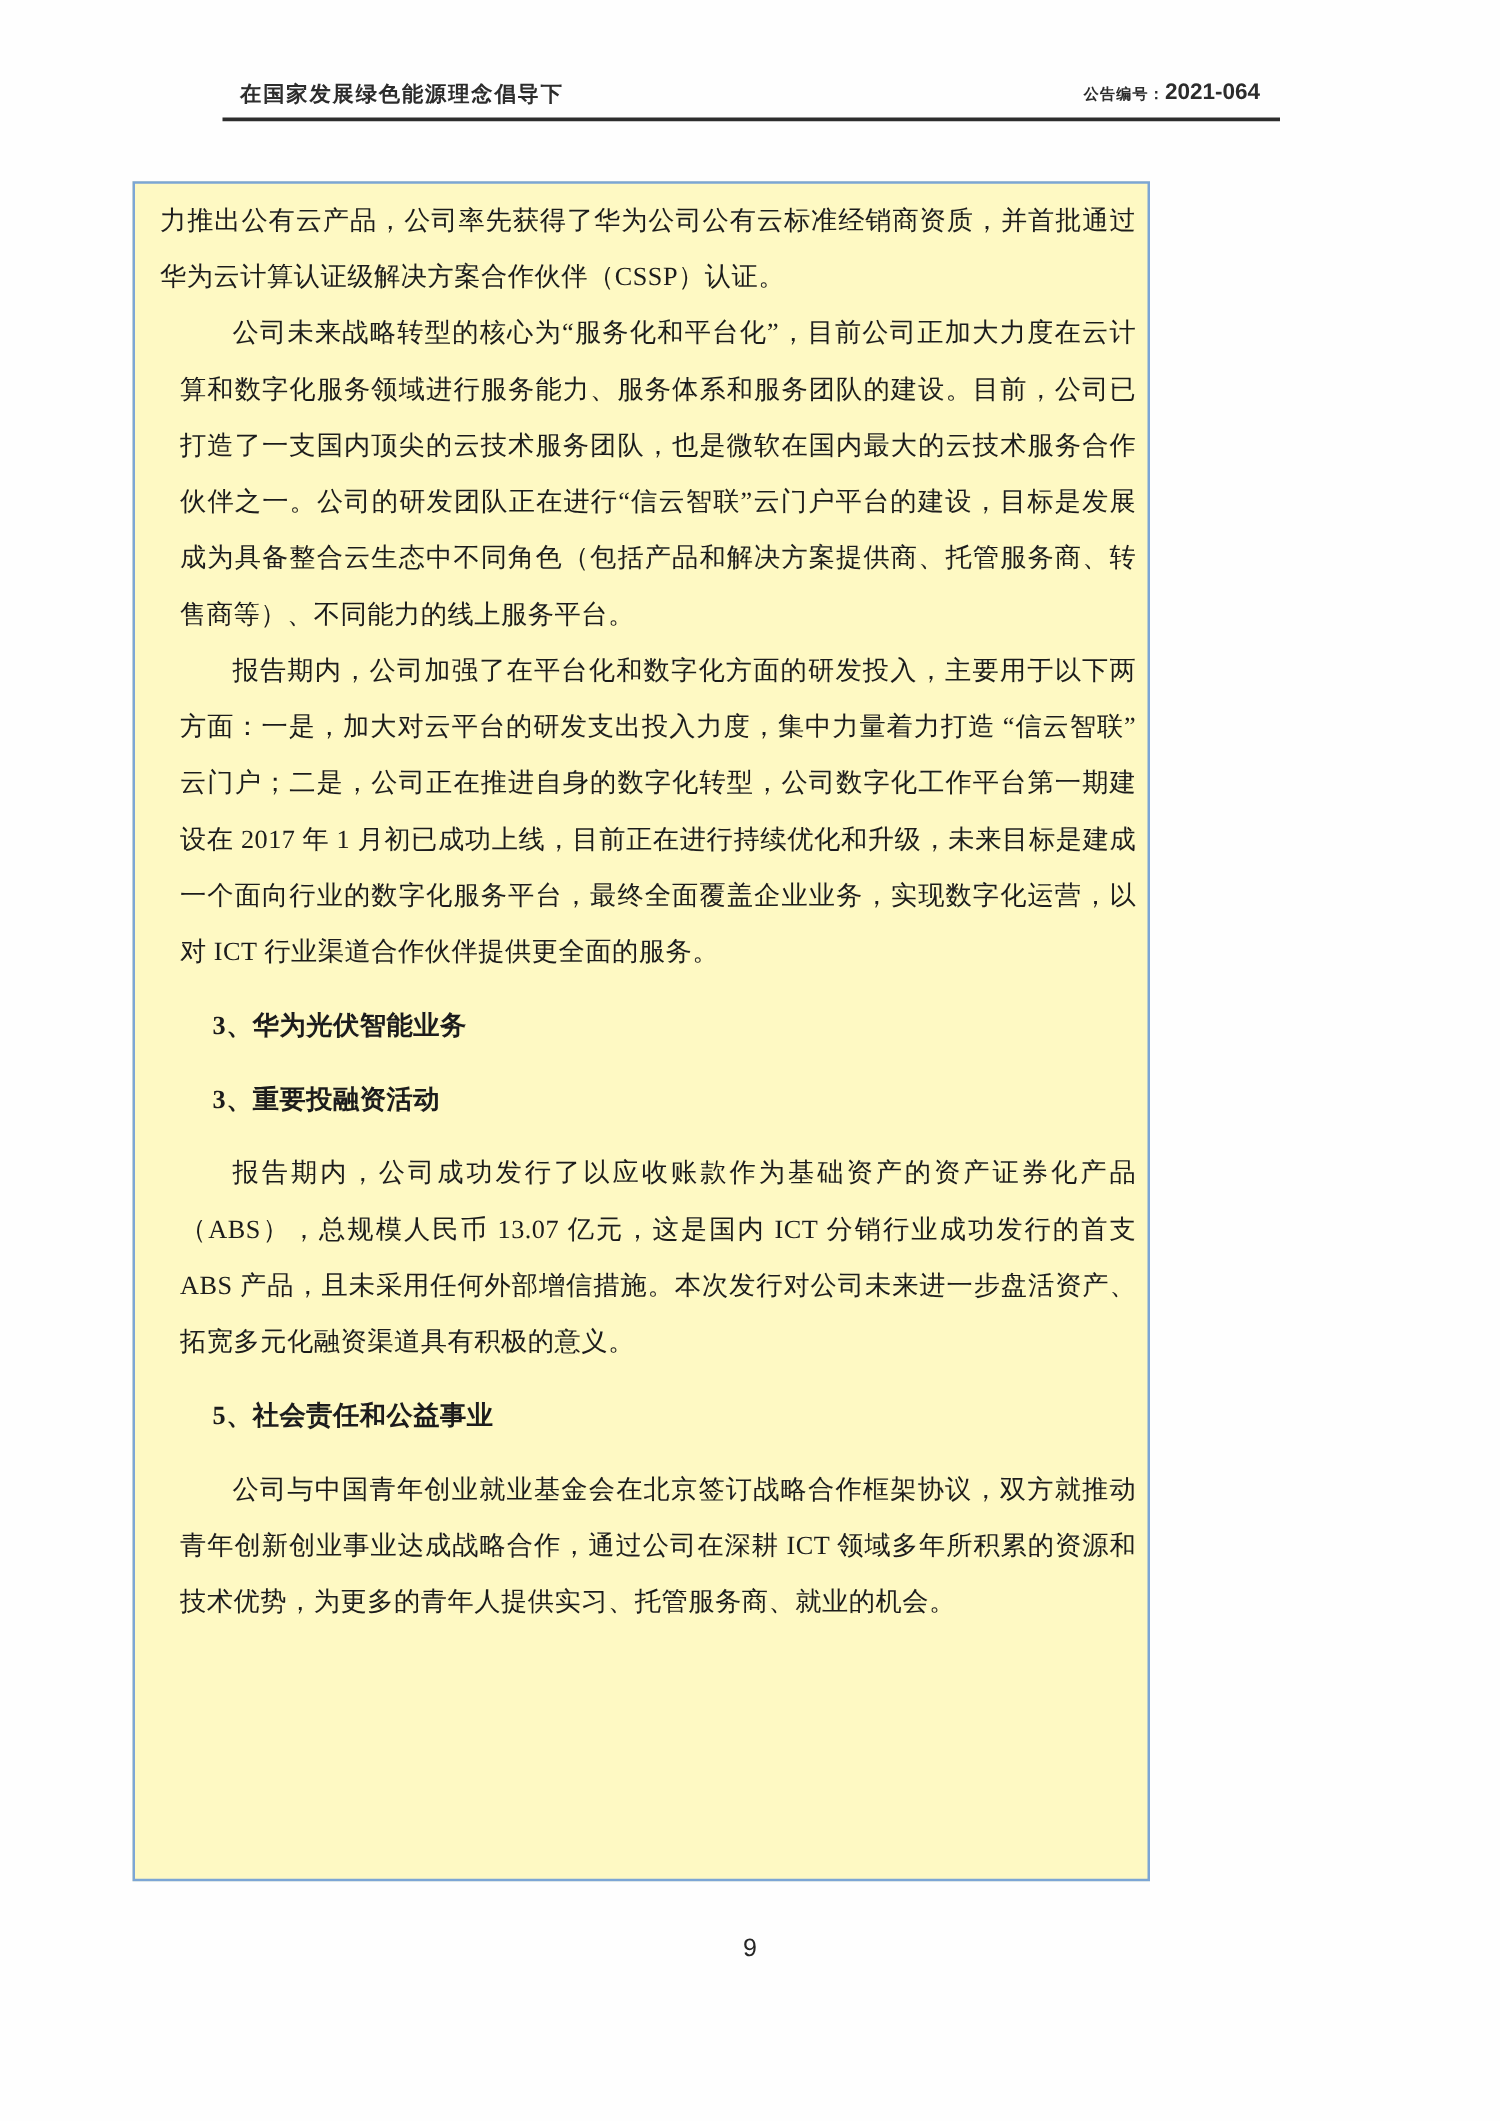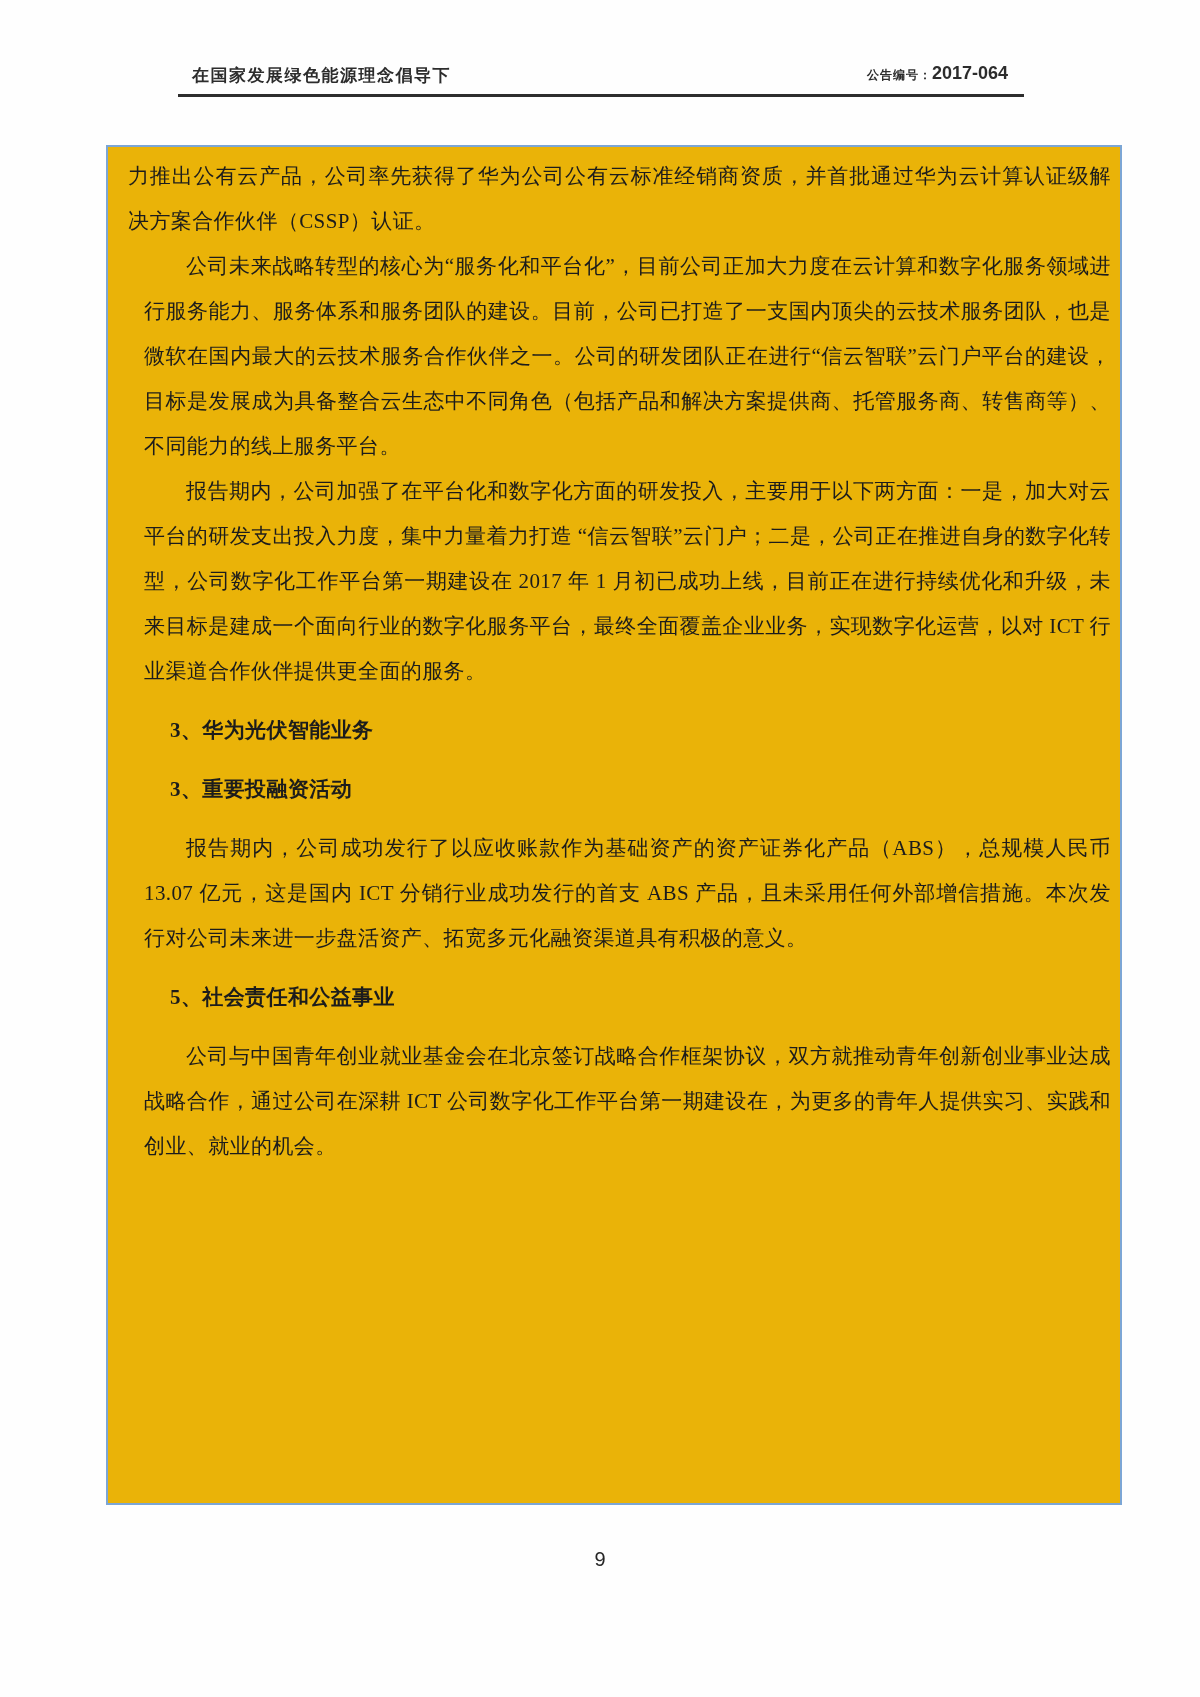--- a/index.html
+++ b/index.html
@@ -48,25 +48,25 @@
     top: 94px;
     width: 846px;
     height: 3px;
     background: #2d2d2d;
   }
   
   .doc-box {
     position: absolute;
     left: 106px;
     top: 145px;
-    width: 1016px;
+    width: 814px;
     height: 1360px;
     box-sizing: border-box;
     border: 2px solid #7ca6d5;
-    background: #eab308;
+    background: #fef9c3;
     padding: 7px 9px 0 20px;
     overflow: hidden;
   }
   .doc-box p, .doc-box h3 {
     margin: 0;
     font-size: 21px;
     line-height: 45px;
     text-align: justify;
     text-justify: inter-ideograph;
     font-weight: normal;
@@ -93,21 +93,21 @@
   }
 </style>
 </head>
 <body>
 
 <div class="page">
 
   <div class="header-company">在国家发展绿色能源理念倡导下</div>
 
   <div class="header-notice">
-    <span class="notice-label">公告编号：</span><span class="notice-number">2017-064</span>
+    <span class="notice-label">公告编号：</span><span class="notice-number">2021-064</span>
   </div>
 
   <div class="header-rule"></div>
 
   <div class="doc-box">
 
     <p class="cont">力推出公有云产品，公司率先获得了华为公司公有云标准经销商资质，并首批通过华为云计算认证级解决方案合作伙伴（CSSP）认证。</p>
 
     <p class="para">公司未来战略转型的核心为“服务化和平台化”，目前公司正加大力度在云计算和数字化服务领域进行服务能力、服务体系和服务团队的建设。目前，公司已打造了一支国内顶尖的云技术服务团队，也是微软在国内最大的云技术服务合作伙伴之一。公司的研发团队正在进行“信云智联”云门户平台的建设，目标是发展成为具备整合云生态中不同角色（包括产品和解决方案提供商、托管服务商、转售商等）、不同能力的线上服务平台。</p>
 
@@ -116,19 +116,19 @@
     <h3 class="heading">3、华为光伏智能业务</h3>
 
 
     <h3 class="heading">3、重要投融资活动</h3>
 
     <p class="para">报告期内，公司成功发行了以应收账款作为基础资产的资产证券化产品（ABS），总规模人民币 13.07 亿元，这是国内 ICT 分销行业成功发行的首支 ABS 产品，且未采用任何外部增信措施。本次发行对公司未来进一步盘活资产、拓宽多元化融资渠道具有积极的意义。</p>
 
 
     <h3 class="heading">5、社会责任和公益事业</h3>
 
-    <p class="para">公司与中国青年创业就业基金会在北京签订战略合作框架协议，双方就推动青年创新创业事业达成战略合作，通过公司在深耕 ICT 公司数字化工作平台第一期建设在，为更多的青年人提供实习、实践和创业、就业的机会。</p>
+    <p class="para">公司与中国青年创业就业基金会在北京签订战略合作框架协议，双方就推动青年创新创业事业达成战略合作，通过公司在深耕 ICT 领域多年所积累的资源和技术优势，为更多的青年人提供实习、托管服务商、就业的机会。</p>
 
   </div>
 
   <div class="page-number">9</div>
 
 </div>
 
 </body></html>

